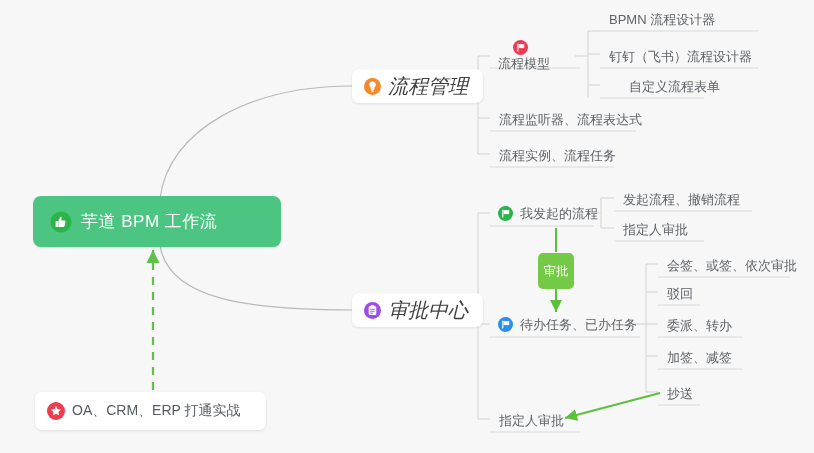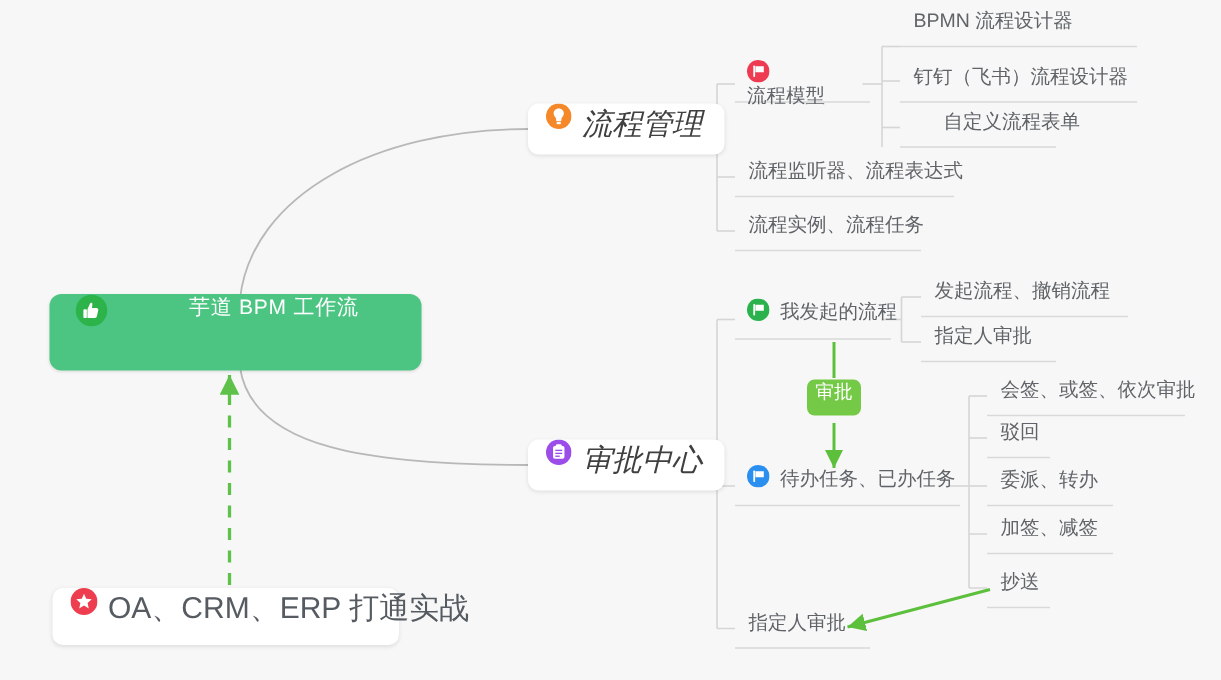--- a/index.html
+++ b/index.html
@@ -14,37 +14,36 @@
   #canvas {
     position: relative;
     width: 814px; height: 453px;
     background: #f7f7f7;
   }
   svg.links {
     position: absolute; left: 0; top: 0;
     width: 814px; height: 453px;
     pointer-events: none;
   }
-  .node { position: absolute; display: flex; }
+  .node { position: absolute; display: flex; align-items: center; }
 
   
   .root {
     left: 33px; top: 196px;
     width: 248px; height: 51px;
     background: #4cc583;
     border-radius: 8px;
     padding: 0 17px;
     box-shadow: 0 1px 2px rgba(0,0,0,0.10);
   }
   .root .label {
     color: #ffffff;
-    font-size: 14px;
+    font-size: 17px;
     letter-spacing: 0.5px;
     white-space: nowrap;
-    margin-left: 45px;
   }
 
   
   .card {
     background: #ffffff;
     border-radius: 7px;
     box-shadow: 0 1px 3px rgba(0,0,0,0.10);
     padding: 0 15px 0 12px;
     height: 34px;
   }
@@ -64,21 +63,21 @@
   .leaf .label {
     color: #606468;
     font-size: 13px;
     white-space: nowrap;
   }
   .leaf.with-icon { padding-left: 8px; }
 
   
   .tag-green {
     left: 538px; top: 253px;
-    width: 36px; height: 24px;
+    width: 36px; height: 36px;
     background: #74c947;
     border-radius: 5px;
     justify-content: center;
   }
   .tag-green .label {
     color: #ffffff;
     font-size: 12.5px;
     white-space: nowrap;
   }
 
@@ -86,21 +85,21 @@
   .callout {
     left: 35px; top: 392px;
     width: 231px; height: 38px;
     background: #ffffff;
     border-radius: 7px;
     box-shadow: 0 1px 3px rgba(0,0,0,0.10);
     padding: 0 14px 0 12px;
   }
   .callout .label {
     color: #555b61;
-    font-size: 20px;
+    font-size: 14px;
     white-space: nowrap;
   }
 
   
   .ic { flex: 0 0 auto; display: block; margin-right: 7px; }
   .ic-root { margin-right: 9px; }
 </style>
 </head>
 <body>
 

